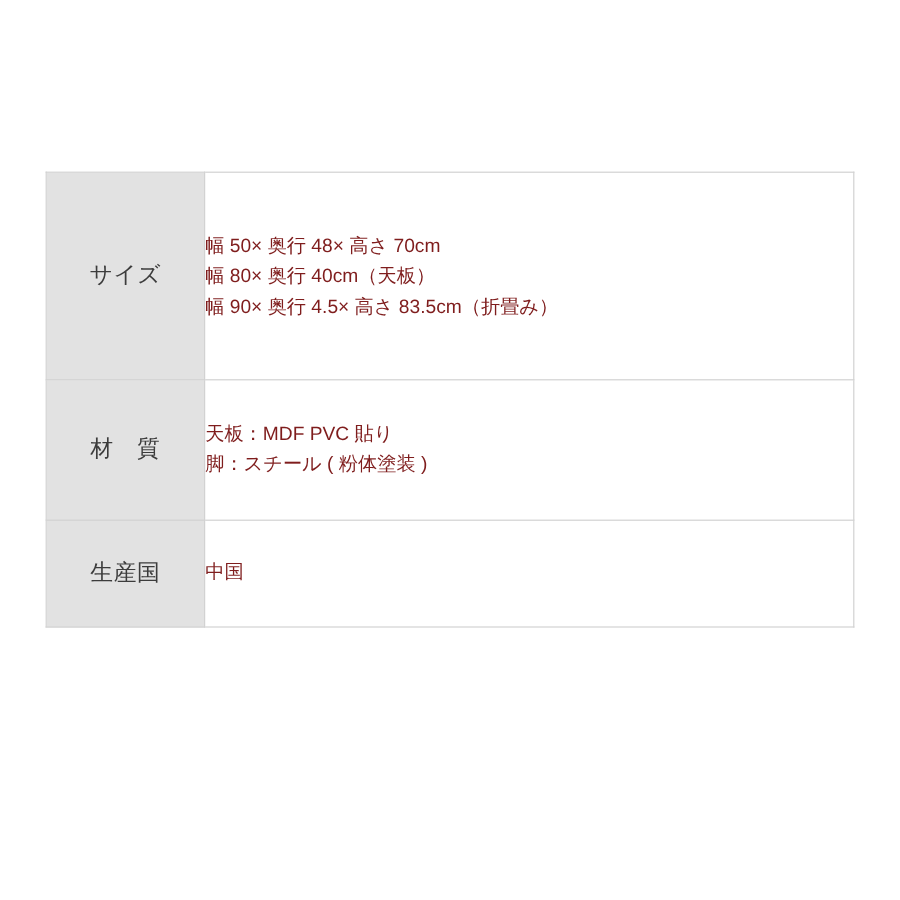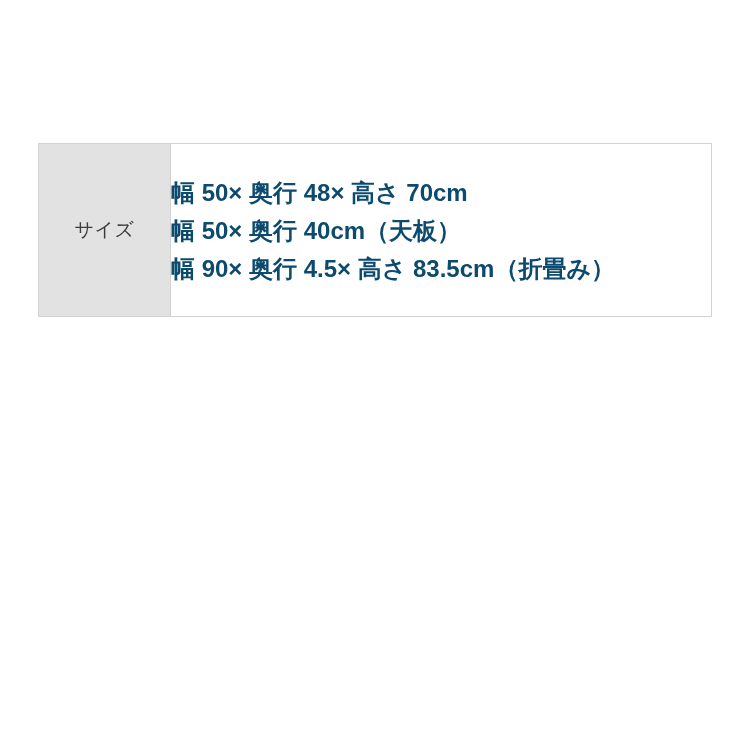--- a/index.html
+++ b/index.html
@@ -38,24 +38,23 @@
   td.spec-label {
     width: 131px;
     background: #e2e2e2;
     color: #3c3c3c;
     font-size: 19px;
     text-align: center;
     letter-spacing: 0.5px;
   }
   td.spec-value {
     background: #ffffff;
-    color: #0c4a6e;
-    font-size: 24px;
+    color: #7f1d1d;
+    font-size: 16px;
     padding: 0 0 0 22px;
-    font-weight: bold;
   }
   .label-inner {
     display: block;
     padding: 0 22px;
     line-height: 1.4;
     white-space: pre;
   }
   .value-line {
     display: block;
     line-height: 1.58;
@@ -73,20 +72,37 @@
 <div class="page">
   <div class="spec-table-wrap">
     <table class="spec-table">
       <tbody>
         <tr class="row-size">
           <td class="spec-label">
             <span class="label-inner">サイズ</span>
           </td>
           <td class="spec-value">
             <span class="value-line">幅 50× 奥行 48× 高さ 70cm</span>
-            <span class="value-line">幅 50× 奥行 40cm（天板）</span>
+            <span class="value-line">幅 80× 奥行 40cm（天板）</span>
             <span class="value-line">幅 90× 奥行 4.5× 高さ 83.5cm（折畳み）</span>
+          </td>
+        </tr>
+        <tr class="row-material">
+          <td class="spec-label">
+            <span class="label-inner">材　質</span>
+          </td>
+          <td class="spec-value">
+            <span class="value-line">天板：MDF PVC 貼り</span>
+            <span class="value-line">脚：スチール ( 粉体塗装 )</span>
+          </td>
+        </tr>
+        <tr class="row-origin">
+          <td class="spec-label">
+            <span class="label-inner">生産国</span>
+          </td>
+          <td class="spec-value">
+            <span class="value-line">中国</span>
           </td>
         </tr>
       </tbody>
     </table>
   </div>
 </div>
 
 </body></html>

